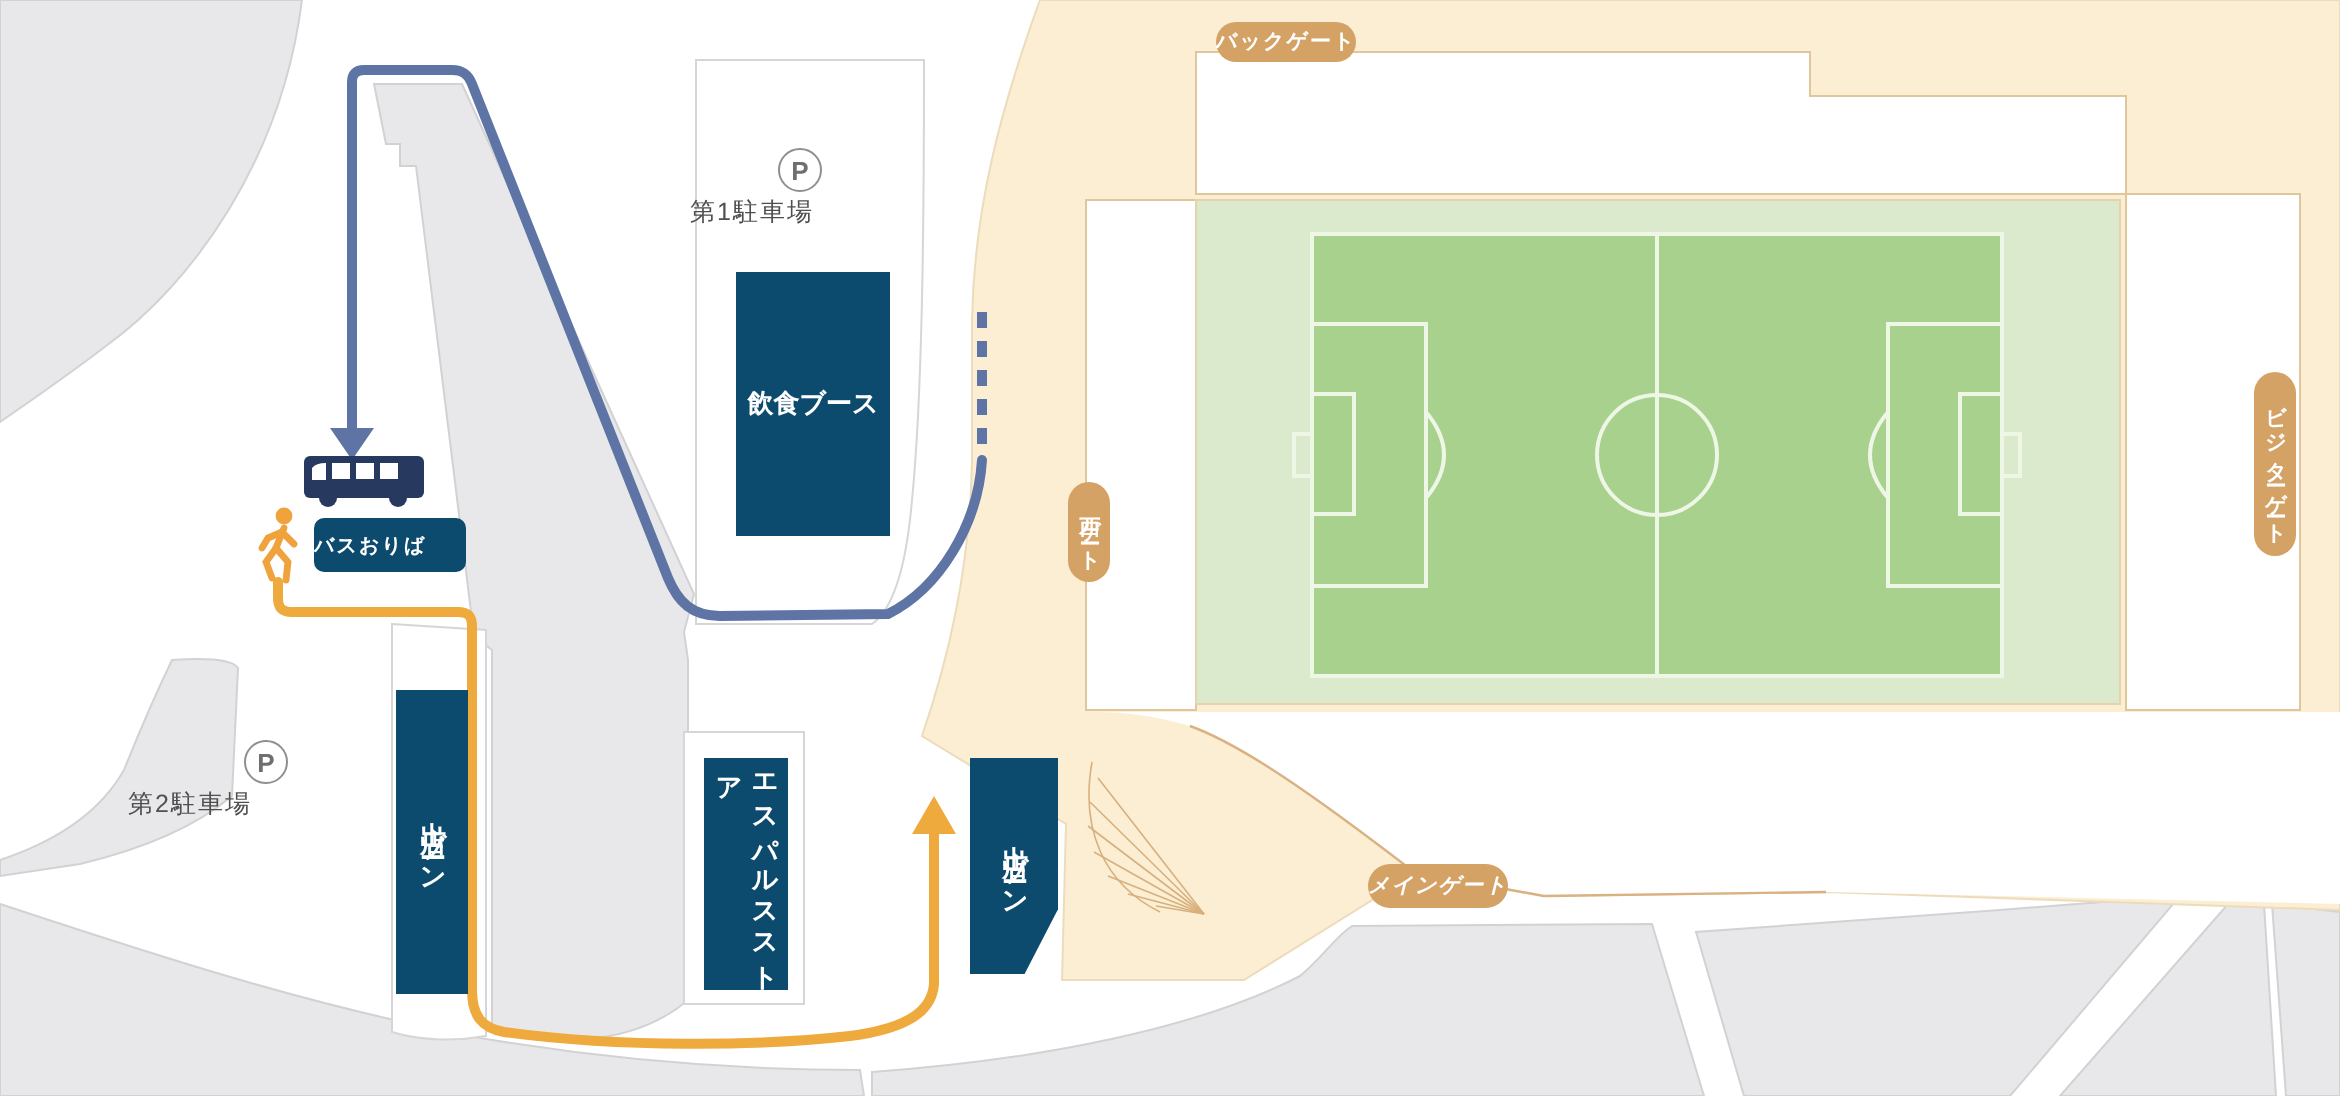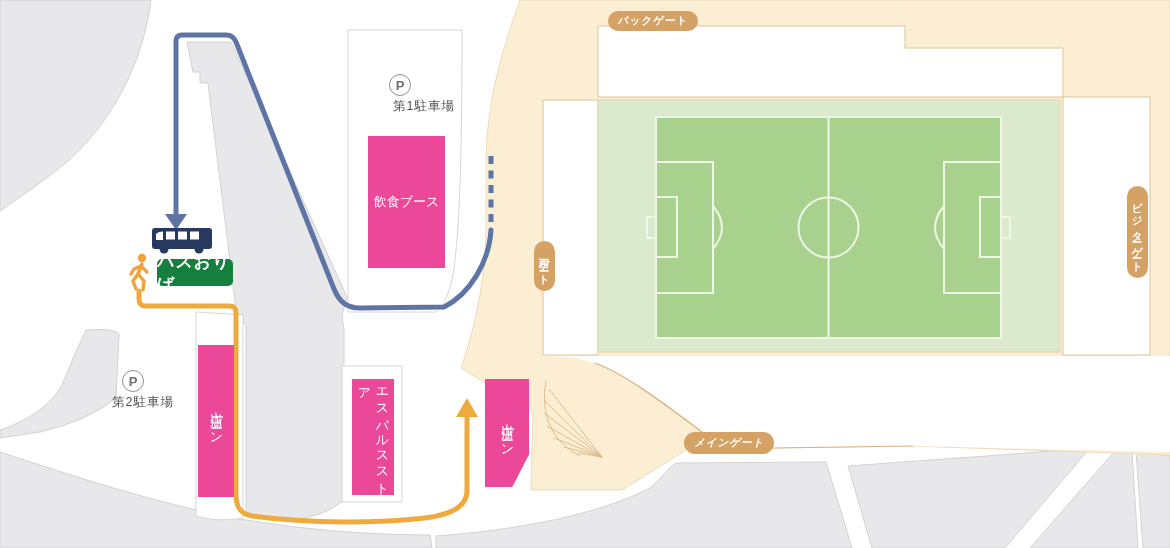--- a/index.html
+++ b/index.html
@@ -3,33 +3,33 @@
 <meta charset="utf-8">
 <style>
   html,body{margin:0;padding:0;background:#fff;}
   #stage{position:relative;width:1170px;height:548px;overflow:hidden;background:#ffffff;
          font-family:"Liberation Sans","DejaVu Sans",sans-serif;}
   #stage svg{position:absolute;left:0;top:0;z-index:1;}
   .lbl{position:absolute;z-index:3;}
   
   .pill{background:#d5a266;color:#fff;border-radius:11px;font-size:10.5px;font-weight:bold;
         display:flex;align-items:center;justify-content:center;letter-spacing:1px;}
-  .pill-h{height:20px;padding:0 10px;text-align:center;}
+  .pill-h{height:20px;padding:0 0;text-align:center;}
   .pill-v{width:21px;padding:9px 0;writing-mode:vertical-rl;text-orientation:upright;letter-spacing:2px;}
   
-  .obox{background:#ec4899;color:#fff;font-weight:normal;font-size:13px;
+  .obox{background:#0c4a6e;color:#fff;font-weight:bold;font-size:13px;
         display:flex;align-items:center;justify-content:center;}
   .obox-v{writing-mode:vertical-rl;text-orientation:upright;letter-spacing:2px;}
   
-  .buslabel{background:#15803d;color:#fff;font-size:17px;font-weight:bold;border-radius:5px;
-            display:flex;align-items:center;justify-content:flex-end;letter-spacing:1px;}
+  .buslabel{background:#0c4a6e;color:#fff;font-size:10px;font-weight:bold;border-radius:5px;
+            display:flex;align-items:center;justify-content:flex-start;letter-spacing:1px;}
   
   .pcircle{width:22px;height:22px;border:1.5px solid #8f8f8f;border-radius:50%;color:#6f6f6f;
            font-size:13px;font-weight:bold;display:flex;align-items:center;justify-content:center;box-sizing:border-box;}
-  .pname{font-size:12.5px;color:#4f4f4f;letter-spacing:1px;text-align:right;width:110px;}
+  .pname{font-size:12.5px;color:#4f4f4f;letter-spacing:1px;text-align:left;width:110px;}
 </style>
 </head>
 <body>
 
 <div id="stage">
 
   <svg width="1170" height="548" viewBox="0 0 1170 548">
 
     <g fill="#e8e8ea" stroke="#d2d2d4" stroke-width="1">
       <path d="M0,0 L151,0 C141,80 96,142 53,173 C36,186 16,200 0,211 Z"></path>

